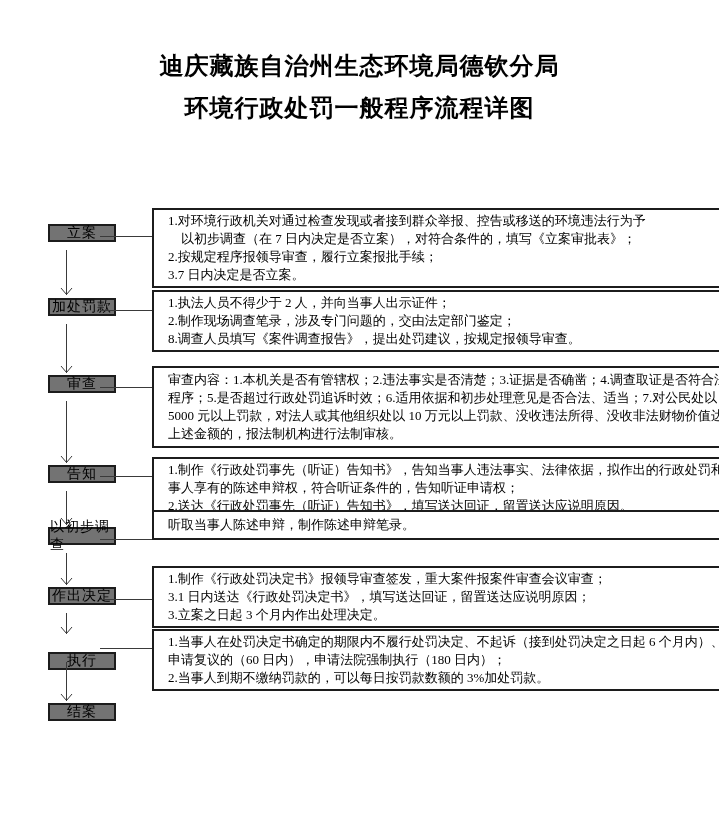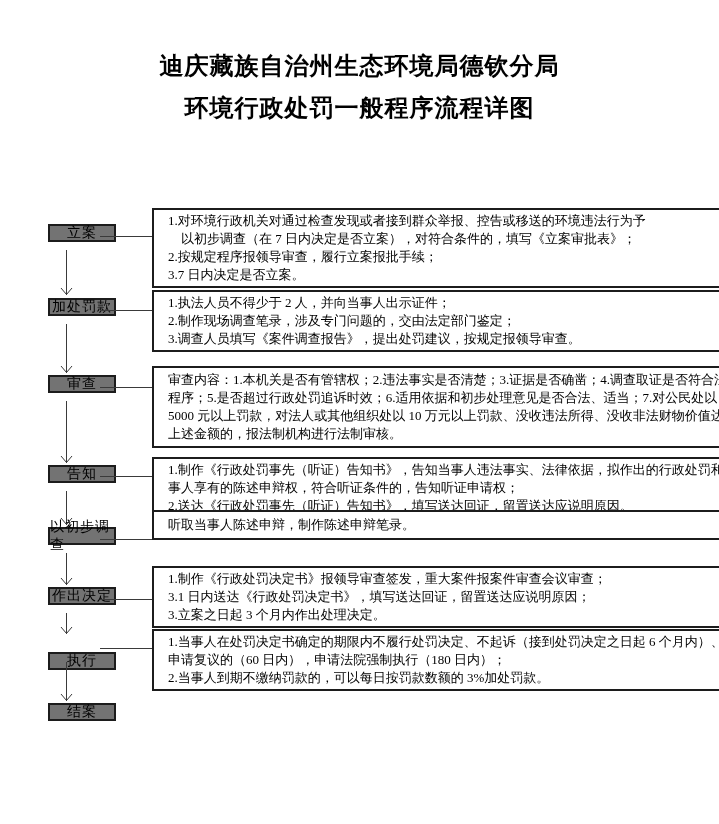--- a/index.html
+++ b/index.html
@@ -65,21 +65,21 @@
       <path d="M1,1 L6.5,7.5 L12,1" fill="none" stroke="#3a3a3a" stroke-width="1"></path>
     </svg>
 
   <div class="stage-box" style="top:298px">
     <span>加处罚款</span>
   </div>
   <div class="connector" style="top:310px"></div>
   <div class="detail-box" style="top:290px; min-height:62px">
     <span class="detail-text">1.执法人员不得少于 2 人，并向当事人出示证件；
 2.制作现场调查笔录，涉及专门问题的，交由法定部门鉴定；
-3.调查人员填写《案件调查报告》，提出处罚建议，按规定报领导审查。</span>
+8.调查人员填写《案件调查报告》，提出处罚建议，按规定报领导审查。</span>
   </div>
   <div class="arrow-line" style="top:324px; height:49px"></div>
   <svg class="arrow-head" style="top:365px" width="13" height="9">
       <path d="M1,1 L6.5,7.5 L12,1" fill="none" stroke="#3a3a3a" stroke-width="1"></path>
     </svg>
 
   <div class="stage-box" style="top:375px">
     <span>审查</span>
   </div>
   <div class="connector" style="top:387px"></div>

